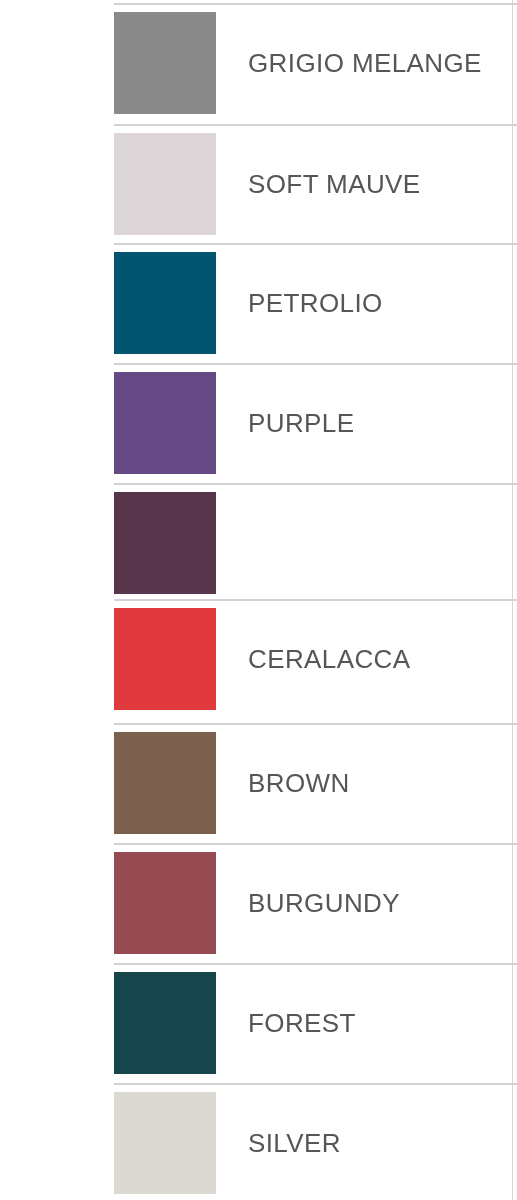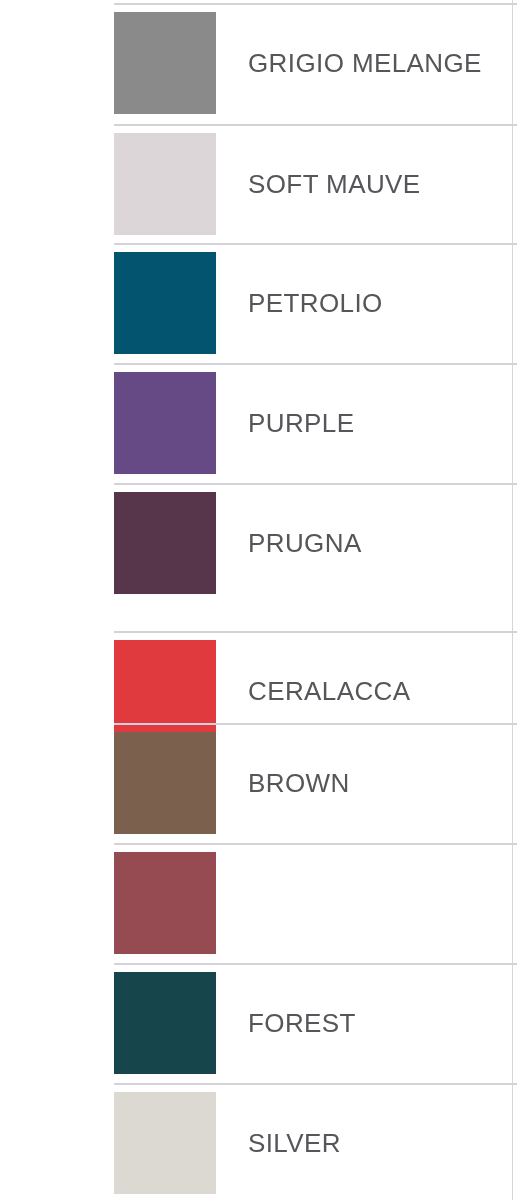--- a/index.html
+++ b/index.html
@@ -95,35 +95,35 @@
         <div class="swatch-label">PETROLIO</div>
       </div>
       <div class="swatch-row" style="top: 363px; text-align: right;">
         <div class="row-divider" style="background: rgb(212, 210, 216);"></div>
         <div class="swatch-chip" style="background: rgb(101, 74, 133);"></div>
         <div class="swatch-label">PURPLE</div>
       </div>
       <div class="swatch-row" style="top: 483px;">
         <div class="row-divider" style="background: rgb(212, 210, 216);"></div>
         <div class="swatch-chip" style="background: rgb(87, 53, 74);"></div>
-        <div class="swatch-label">PRUGNA</div>
       </div>
-      <div class="swatch-row" style="top: 631px;">
+      <div class="swatch-row" style="top: 599px;">
         <div class="row-divider" style="background: rgb(212, 210, 216);"></div>
         <div class="swatch-chip" style="background: rgb(224, 58, 62);"></div>
         <div class="swatch-label">CERALACCA</div>
       </div>
       <div class="swatch-row" style="top: 723px; text-align: center;">
         <div class="row-divider" style="background: rgb(212, 210, 216);"></div>
         <div class="swatch-chip" style="background: rgb(122, 96, 77);"></div>
         <div class="swatch-label">BROWN</div>
       </div>
       <div class="swatch-row" style="top: 843px;">
         <div class="row-divider" style="background: rgb(212, 210, 216);"></div>
         <div class="swatch-chip" style="background: rgb(150, 74, 82);"></div>
+        <div class="swatch-label">BURGUNDY</div>
       </div>
       <div class="swatch-row" style="top: 963px;">
         <div class="row-divider" style="background: rgb(212, 210, 216);"></div>
         <div class="swatch-chip" style="background: rgb(22, 70, 76);"></div>
         <div class="swatch-label">FOREST</div>
       </div>
       <div class="swatch-row" style="top: 1083px;">
         <div class="row-divider" style="background: rgb(212, 210, 216);"></div>
         <div class="swatch-chip" style="background: rgb(220, 216, 210);"></div>
         <div class="swatch-label">SILVER</div>

